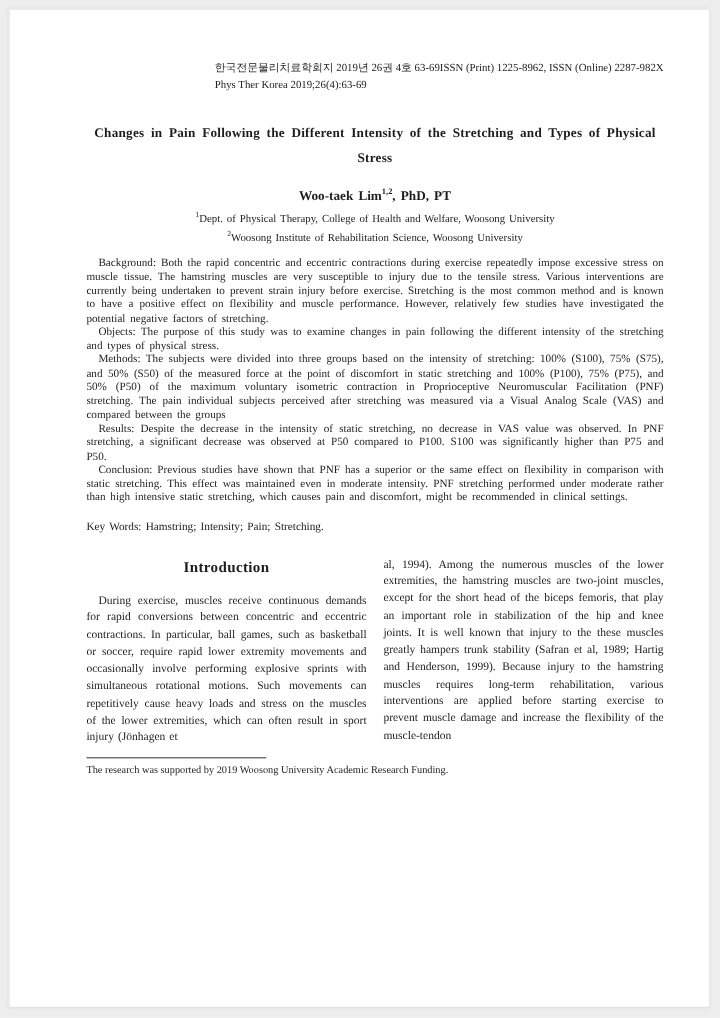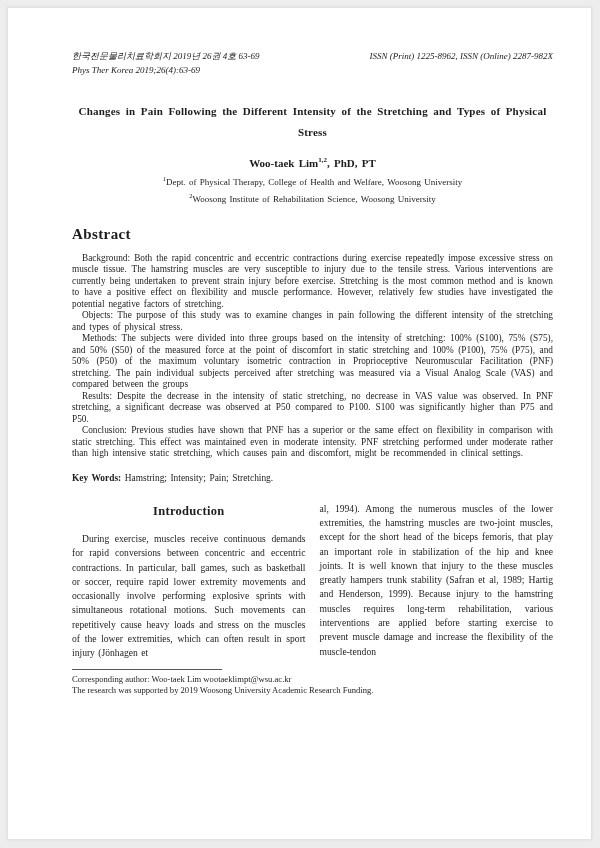--- a/index.html
+++ b/index.html
@@ -20,25 +20,24 @@
     height: 833px;
     background: #ffffff;
     border: 1px solid #e2e2e2;
     box-sizing: border-box;
     padding: 42px 38px 0 64px;
     box-shadow: 0 0 3px rgba(0,0,0,0.08);
   }
   
   .journal-header {
     display: flex;
-    justify-content: space-between;
+    justify-content: flex-end;
     font-size: 9px;
     line-height: 13.5px;
     color: #222;
-    font-style: italic;
   }
   .journal-header .right { text-align: right; }
   
   .article-title {
     margin: 24px auto 0;
     max-width: 470px;
     text-align: center;
     font-size: 11px;
     font-weight: bold;
     line-height: 21px;
@@ -74,21 +73,21 @@
     line-height: 11.5px;
     text-align: justify;
     word-spacing: 1.6px;
   }
   .abstract-body p { margin: 0; text-indent: 10px; }
   .keywords {
     margin-top: 13px;
     font-size: 9.4px;
     word-spacing: 1.2px;
   }
-  .keywords .kw-label { font-weight: bold; }
+  .keywords .kw-label { font-weight: normal; }
   
   .intro-section {
     margin-top: 19px;
     display: flex;
     gap: 14px;
   }
   .intro-col {
     width: 50%;
     font-size: 9.6px;
     line-height: 14.3px;
@@ -138,21 +137,20 @@
 
   <h1 class="article-title">Changes in Pain Following the Different Intensity of the Stretching and Types of Physical Stress</h1>
 
   <div class="author-line"><span>Woo-taek Lim</span><sup>1,2</sup><span>, PhD, PT</span></div>
 
   <div class="affiliations">
     <div><sup>1</sup><span>Dept. of Physical Therapy, College of Health and Welfare, Woosong University</span></div>
     <div><sup>2</sup><span>Woosong Institute of Rehabilitation Science, Woosong University</span></div>
   </div>
 
-  <h2 class="abstract-heading">Abstract</h2>
 
   <div class="abstract-body">
     <p>Background: Both the rapid concentric and eccentric contractions during exercise repeatedly impose excessive stress on muscle tissue. The hamstring muscles are very susceptible to injury due to the tensile stress. Various interventions are currently being undertaken to prevent strain injury before exercise. Stretching is the most common method and is known to have a positive effect on flexibility and muscle performance. However, relatively few studies have investigated the potential negative factors of stretching.</p>
     <p>Objects: The purpose of this study was to examine changes in pain following the different intensity of the stretching and types of physical stress.</p>
     <p>Methods: The subjects were divided into three groups based on the intensity of stretching: 100% (S100), 75% (S75), and 50% (S50) of the measured force at the point of discomfort in static stretching and 100% (P100), 75% (P75), and 50% (P50) of the maximum voluntary isometric contraction in Proprioceptive Neuromuscular Facilitation (PNF) stretching. The pain individual subjects perceived after stretching was measured via a Visual Analog Scale (VAS) and compared between the groups</p>
     <p>Results: Despite the decrease in the intensity of static stretching, no decrease in VAS value was observed. In PNF stretching, a significant decrease was observed at P50 compared to P100. S100 was significantly higher than P75 and P50.</p>
     <p>Conclusion: Previous studies have shown that PNF has a superior or the same effect on flexibility in comparison with static stretching. This effect was maintained even in moderate intensity. PNF stretching performed under moderate rather than high intensive static stretching, which causes pain and discomfort, might be recommended in clinical settings.</p>
   </div>
 
   <div class="keywords"><span class="kw-label">Key Words:</span><span> Hamstring; Intensity; Pain; Stretching.</span></div>
@@ -162,18 +160,17 @@
       <h3 class="section-heading">Introduction</h3>
       <p class="indent">During exercise, muscles receive continuous demands for rapid conversions between concentric and eccentric contractions. In particular, ball games, such as basketball or soccer, require rapid lower extremity movements and occasionally involve performing explosive sprints with simultaneous rotational motions. Such movements can repetitively cause heavy loads and stress on the muscles of the lower extremities, which can often result in sport injury (Jönhagen et</p>
     </div>
     <div class="intro-col">
       <p>al, 1994). Among the numerous muscles of the lower extremities, the hamstring muscles are two-joint muscles, except for the short head of the biceps femoris, that play an important role in stabilization of the hip and knee joints. It is well known that injury to the these muscles greatly hampers trunk stability (Safran et al, 1989; Hartig and Henderson, 1999). Because injury to the hamstring muscles requires long-term rehabilitation, various interventions are applied before starting exercise to prevent muscle damage and increase the flexibility of the muscle-tendon</p>
     </div>
   </div>
 
   <div class="footnote">
     <div class="footnote-rule"></div>
-    <div>Corresponding author: Woo-taek Lim wootaeklimpt@wsu.ac.kr</div>
     <div>The research was supported by 2019 Woosong University Academic Research Funding.</div>
   </div>
 
 
 </div>
 
 </body></html>

